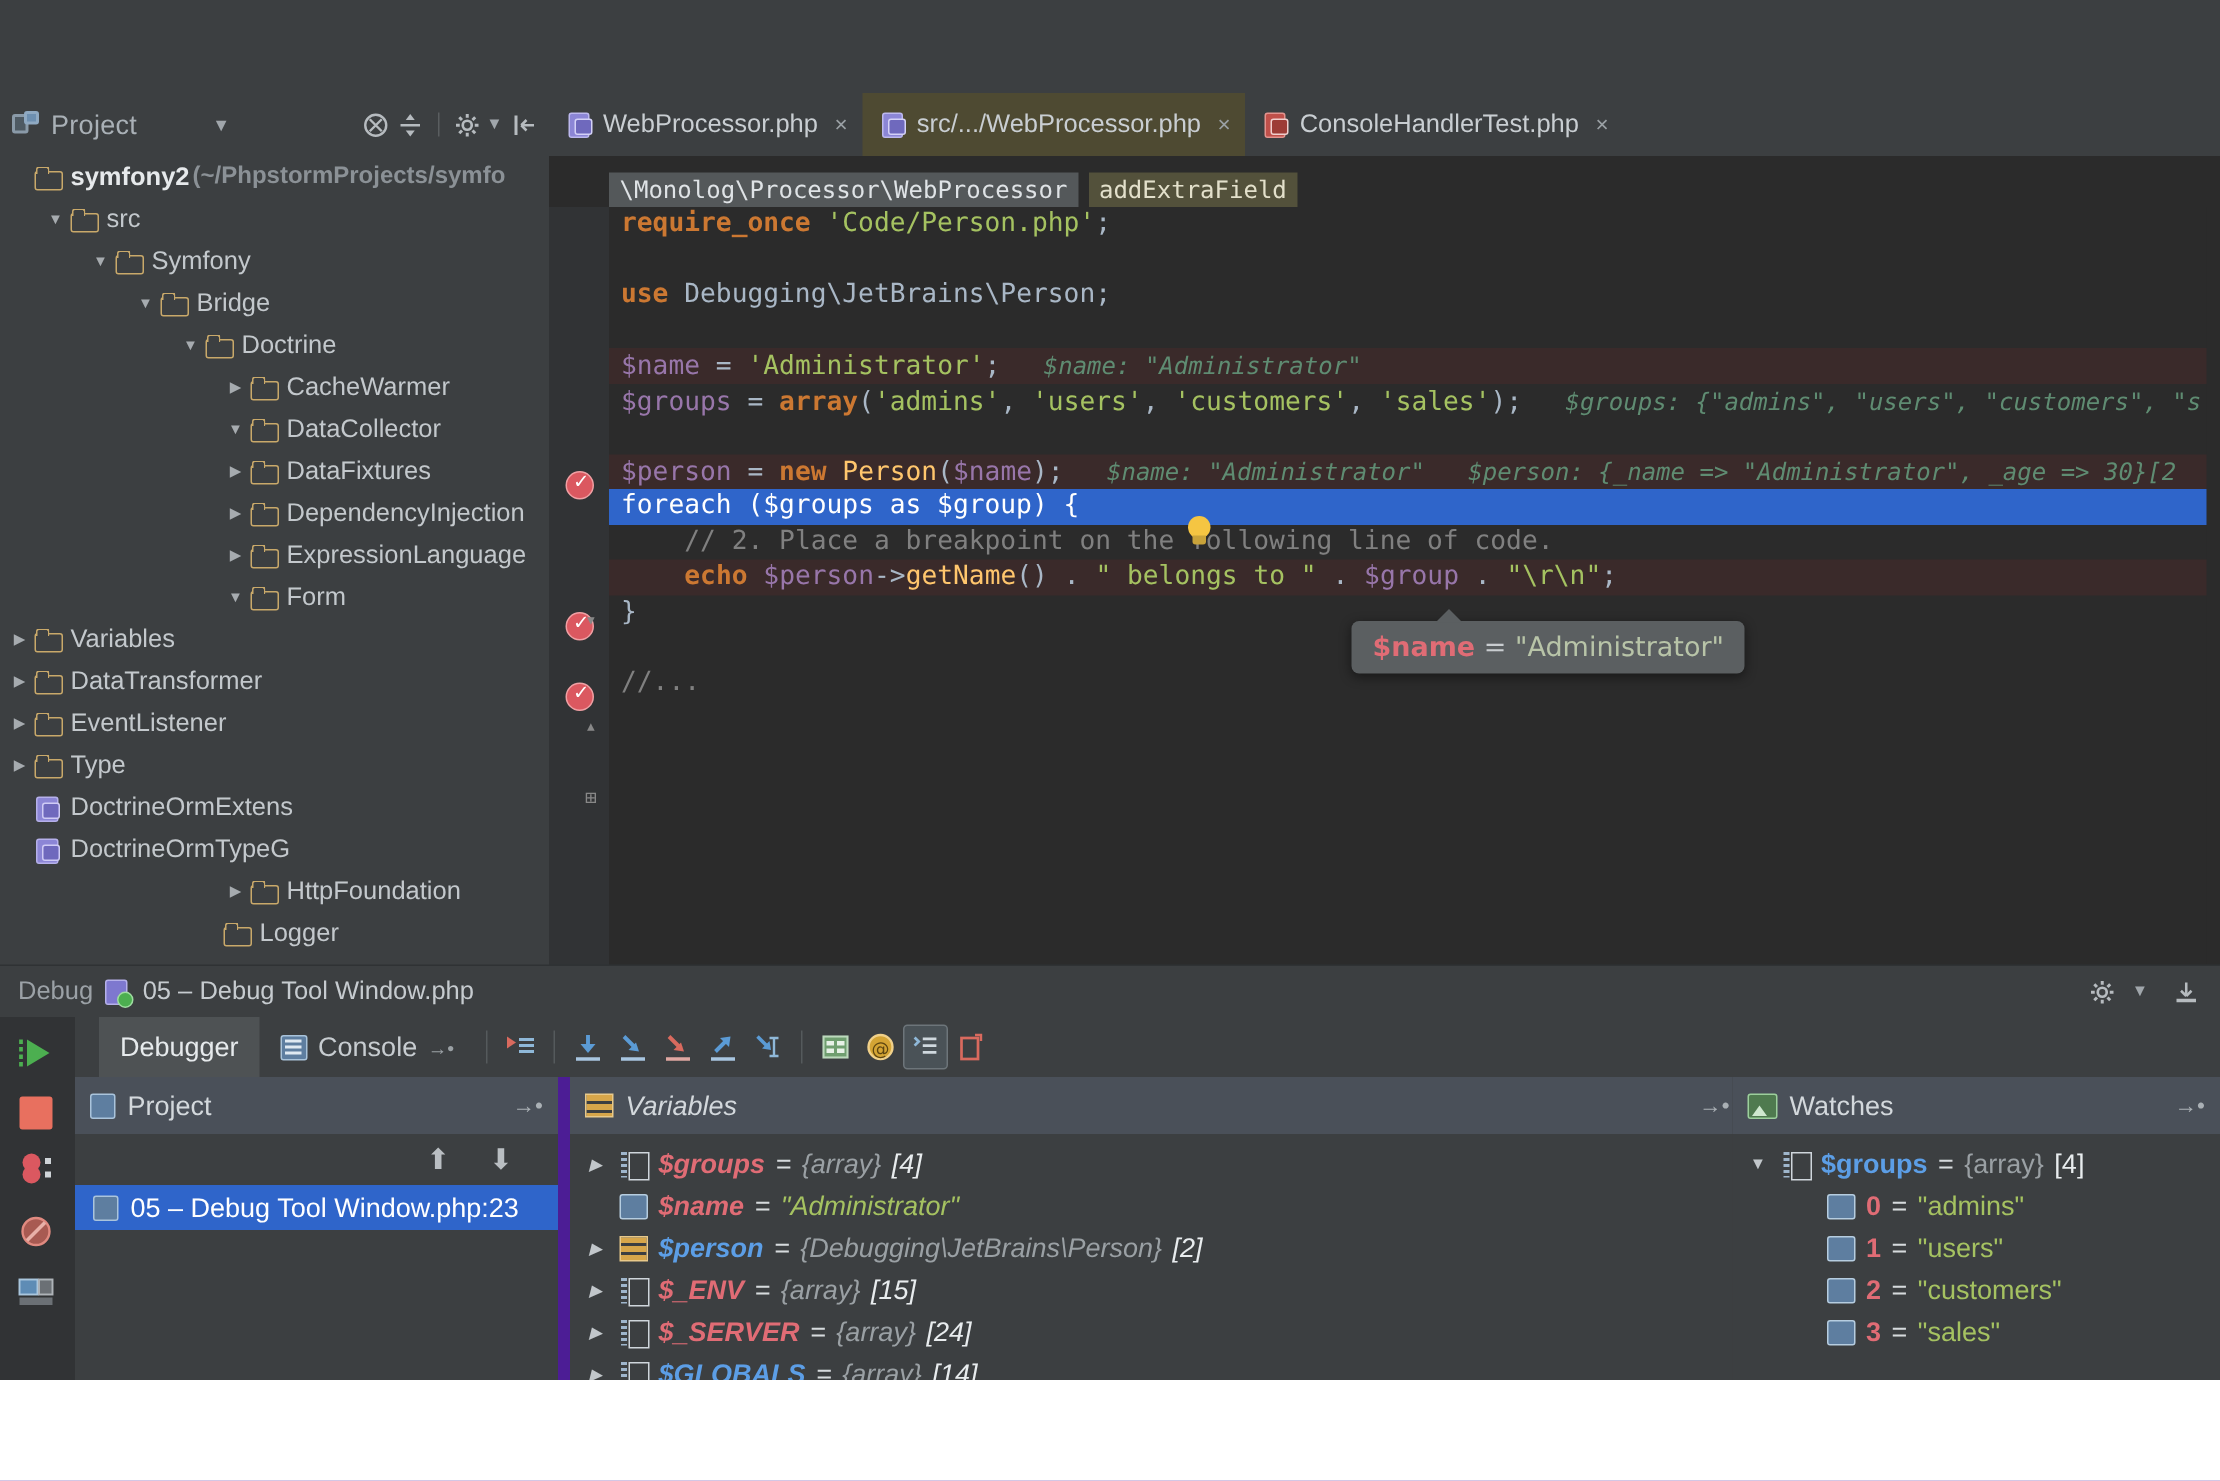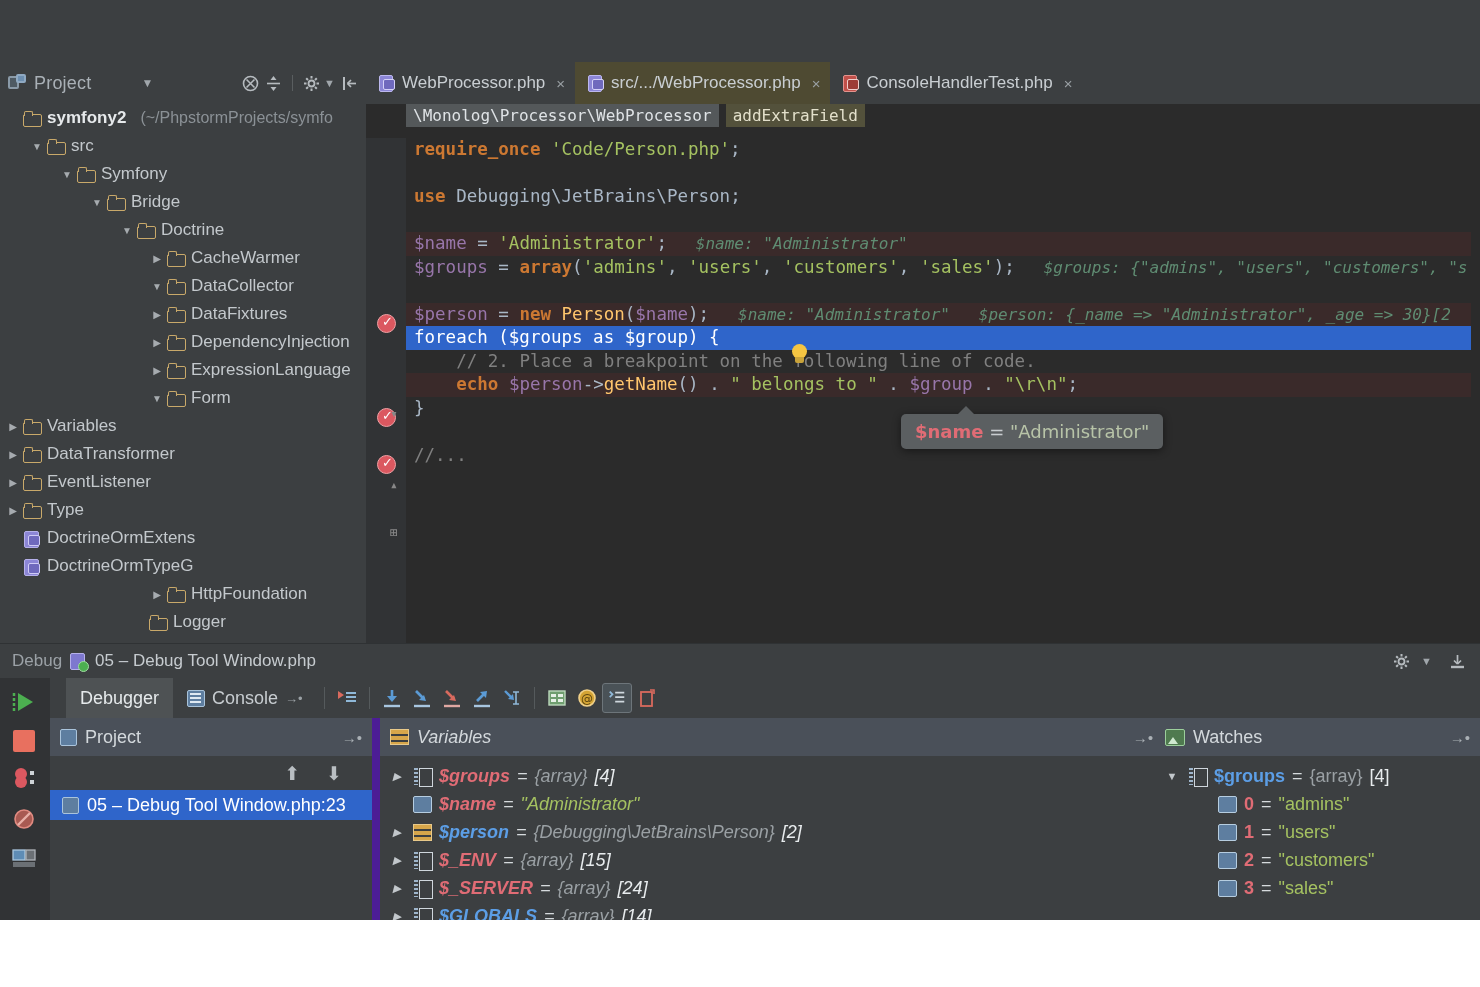--- a/index.html
+++ b/index.html
@@ -33,21 +33,21 @@
   .ficon.folder::before { content:""; position:absolute; left:1px; top:3px; width:17px; height:11px;
         border:1.6px solid #c9a96a; border-radius:2px 2px 2px 2px; background:#3c3f41; }
   .ficon.folder::after { content:""; position:absolute; left:2px; top:0px; width:7px; height:4px;
         border:1.6px solid #c9a96a; border-bottom:none; border-radius:2px 2px 0 0; background:#3c3f41; }
   .ficon.php { }
   .ficon.php::before { content:""; position:absolute; left:2px; top:0px; width:13px; height:15px;
         background:#8c86d6; border:1.5px solid #b5b0ea; border-radius:2px; }
   .ficon.php::after { content:""; position:absolute; left:6px; top:4px; width:10px; height:9px;
         background:#6f69bd; border:1.5px solid #cfcbf5; border-radius:2px; }
   .tlabel.root { color:#e6e9eb; font-weight:bold; }
-  .tpath { color:#8b9196; font-weight:normal; margin-left:14px; font-size:16px; }
+  .tpath { color:#8b9196; font-weight:bold; margin-left:2px; font-size:16px; }
 
   
   .i0{padding-left:4px;} .i1{padding-left:28px;} .i2{padding-left:58px;} .i3{padding-left:88px;}
   .i4{padding-left:118px;} .i5{padding-left:148px;}
 
   
   .editor { position:absolute; left:366px; top:62px; width:1114px; height:582px; background:#2b2b2b; }
   .tabbar { position:absolute; left:0; top:0; width:1114px; height:42px; background:#3c3f41;
             display:flex; align-items:flex-end; }
   .tab { height:42px; display:flex; align-items:center; gap:7px; padding:0 10px 0 12px;
@@ -56,21 +56,21 @@
   .tab .x { color:#9aa0a4; font-size:15px; margin-left:4px; }
   .ticon { width:17px; height:18px; position:relative; flex:0 0 17px; }
   .ticon::before{ content:""; position:absolute; left:1px; top:1px; width:12px; height:15px;
       background:#8c86d6; border:1.4px solid #bcb8ee; border-radius:2px; }
   .ticon::after{ content:""; position:absolute; left:5px; top:5px; width:10px; height:9px;
       background:#6f69bd; border:1.4px solid #d4d1f7; border-radius:2px; }
   .ticon.red::before{ background:#c0504a; border-color:#e2938e; }
   .ticon.red::after{ background:#9d3c36; border-color:#f0cfcd; }
 
   .crumbs { position:absolute; left:0; top:42px; width:1114px; height:34px; background:#2b2b2b;
-            display:flex; align-items:flex-start; padding-left:40px; gap:7px; }
+            display:flex; align-items:flex-end; padding-left:40px; gap:7px; }
   .crumb { font-family:"DejaVu Sans Mono", monospace; font-size:16px; padding:2px 7px; }
   .crumb.c1 { background:#54585a; color:#dfe3e6; }
   .crumb.c2 { background:#53513b; color:#e3e0cb; }
 
   .gutter { position:absolute; left:0; top:76px; width:40px; height:506px; background:#313335; }
   .code { position:absolute; left:40px; top:76px; width:1074px; height:506px; background:#2b2b2b;
           font-family:"DejaVu Sans Mono", monospace; font-size:17.5px; line-height:23.5px;
           overflow:hidden; white-space:pre; }
   .ln { height:23.5px; padding-left:8px; color:#a9b7c6; white-space:pre; }
   .ln.exec { background:#3a2a2a; }

